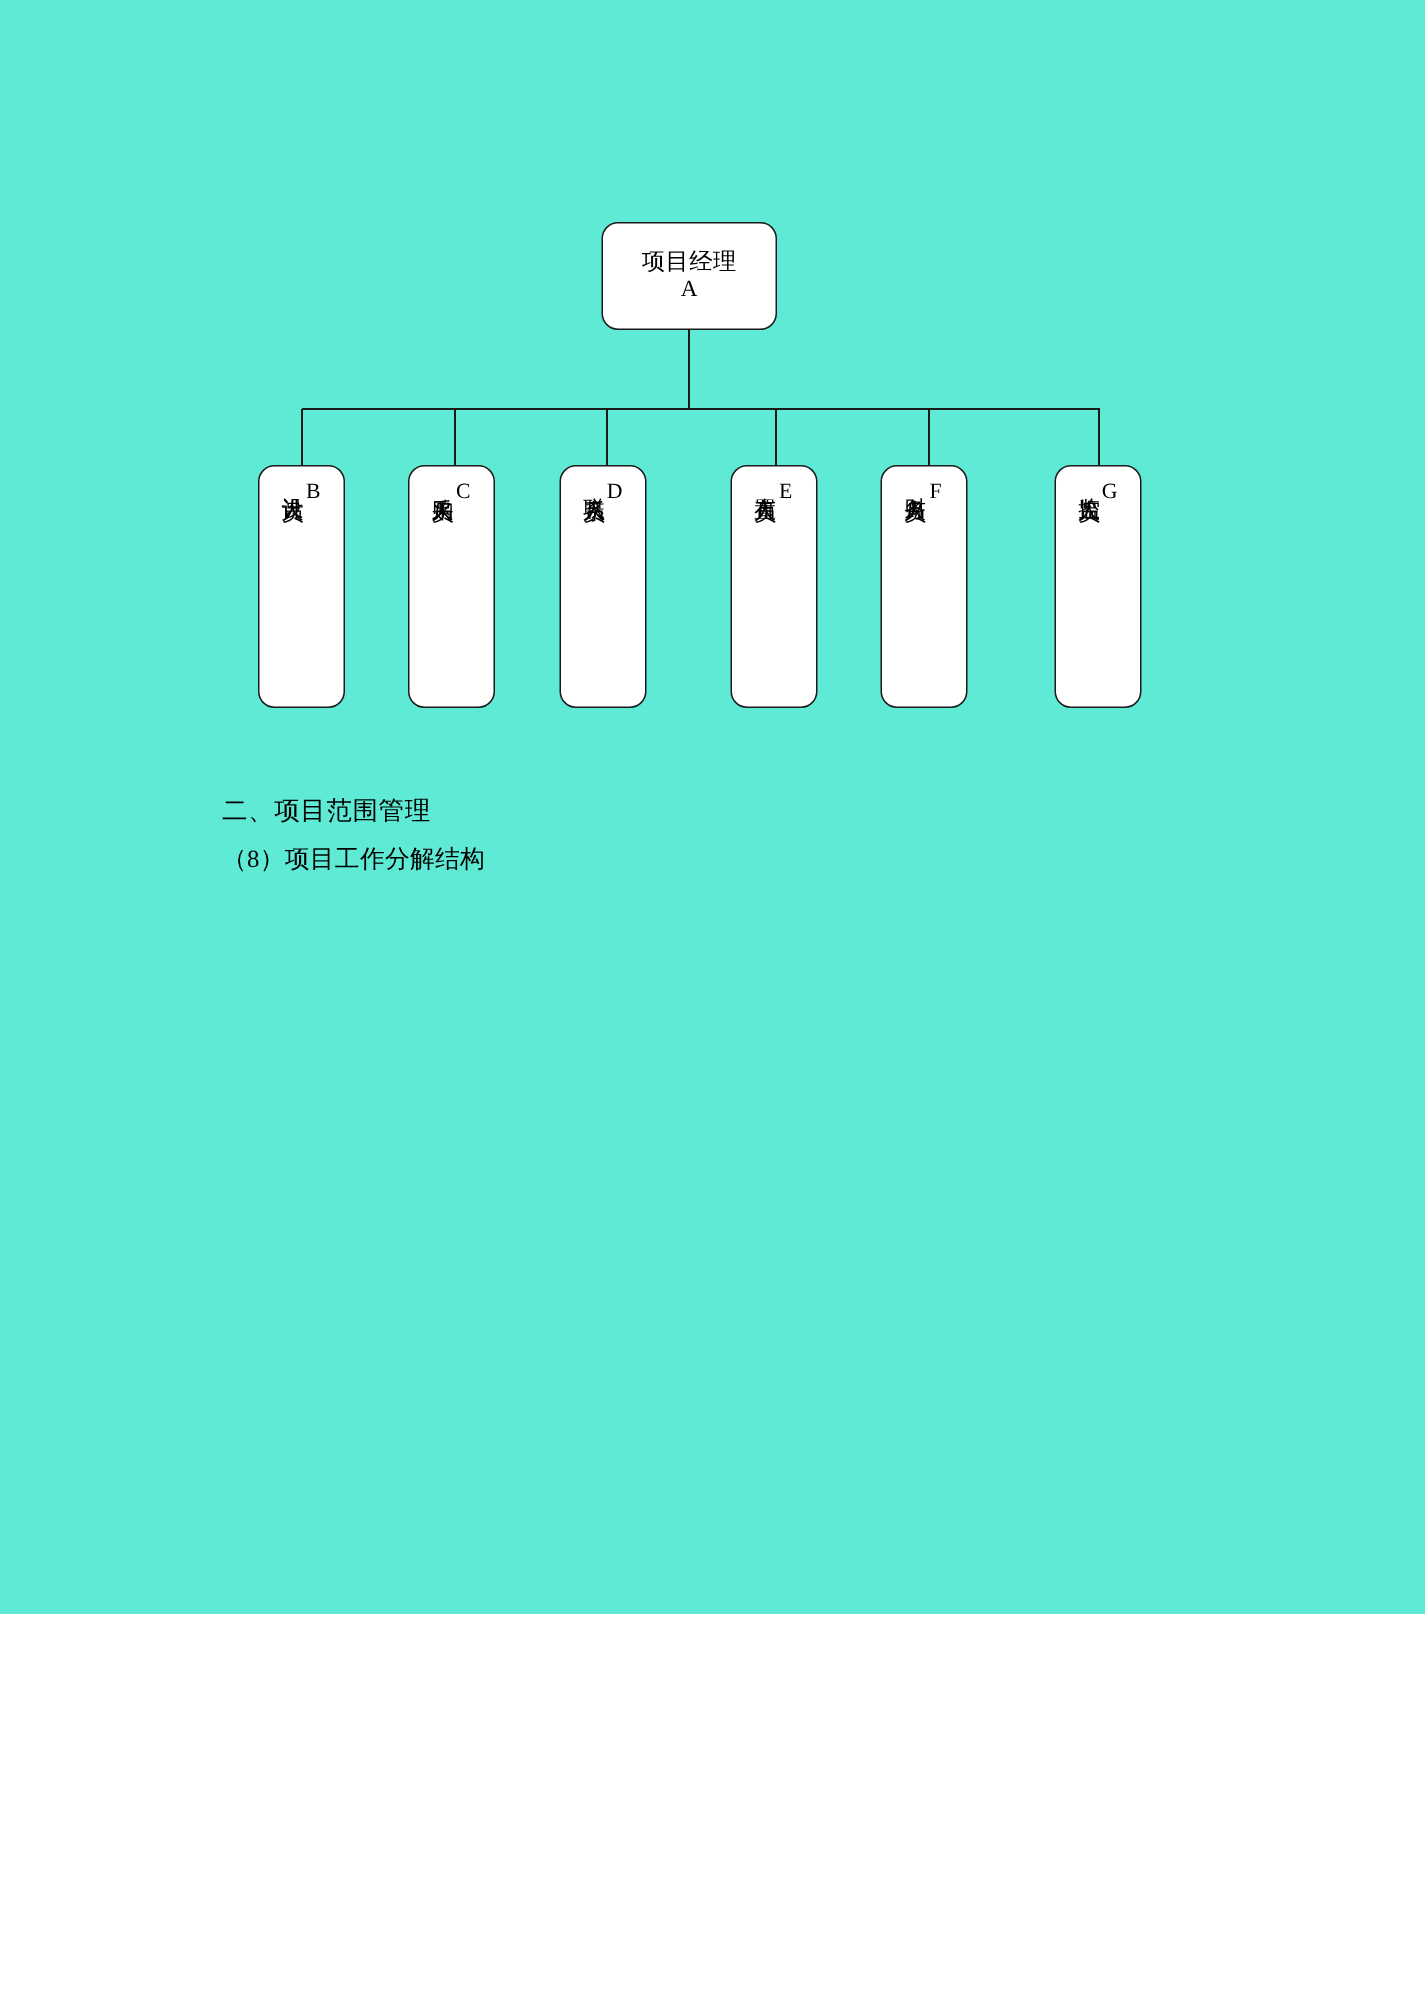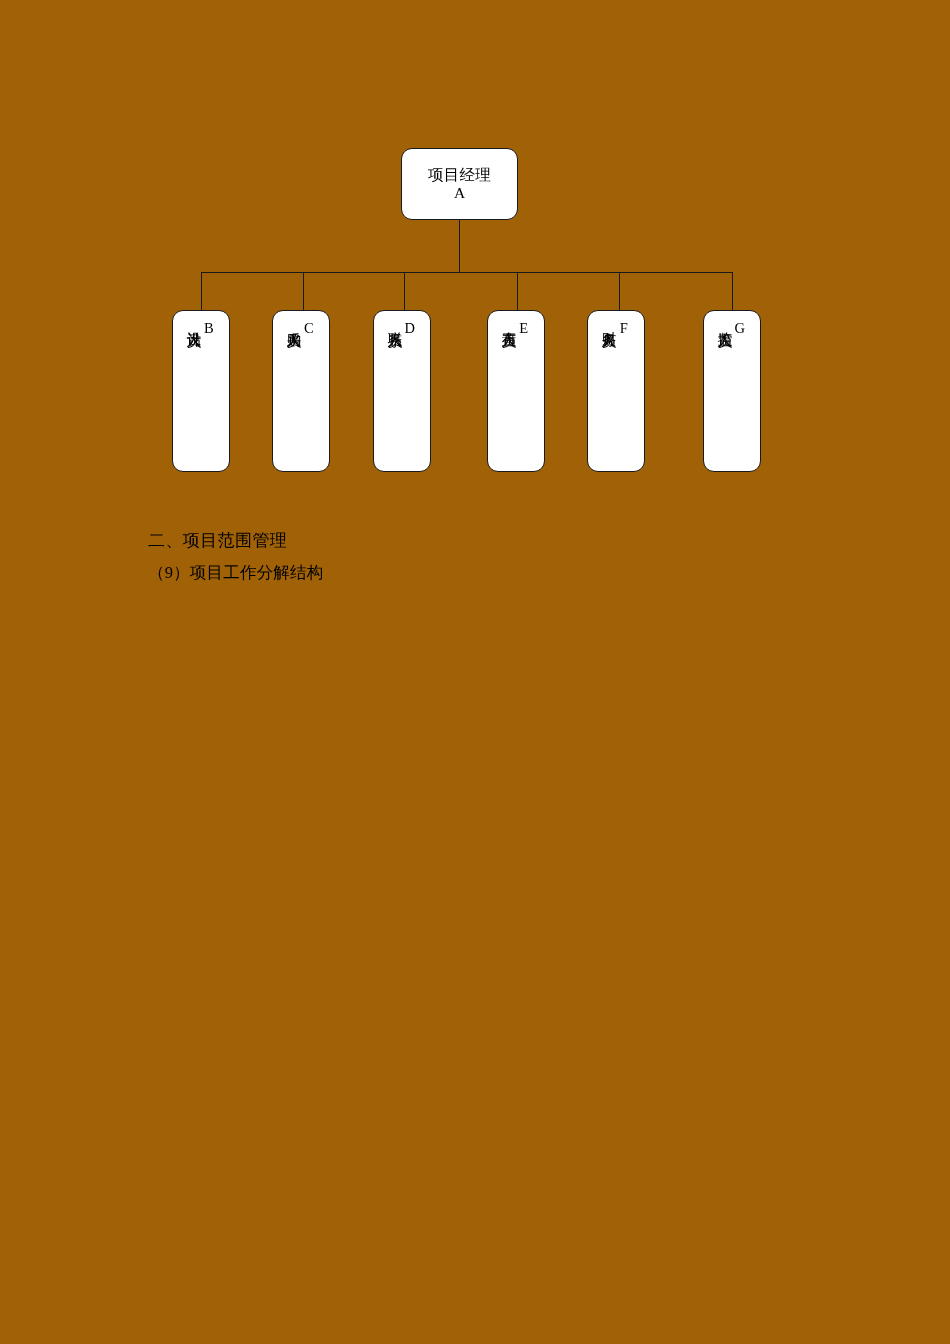--- a/index.html
+++ b/index.html
@@ -3,22 +3,22 @@
 <meta charset="utf-8">
 <style>
   html, body {
     margin: 0;
     padding: 0;
     background: #ffffff;
   }
   .page {
     position: relative;
     width: 950px;
-    height: 1344px;
-    background: #a16207;
+    height: 1076px;
+    background: #5eead4;
     overflow: hidden;
     font-family: "Liberation Serif", "DejaVu Serif", serif;
     color: #000000;
   }
 
   
   .org-chart {
     position: absolute;
     left: 0;
     top: 0;
@@ -163,16 +163,16 @@
 
     <div class="node node-child n6">
       <span class="vtext">监控人员</span>
       <span class="vtext">G</span>
     </div>
 
   </div>
 
   <div class="text-block">
     <p class="heading">二、项目范围管理</p>
-    <p class="subline">（9）项目工作分解结构</p>
+    <p class="subline">（8）项目工作分解结构</p>
   </div>
 
 </div>
 
 </body></html>

